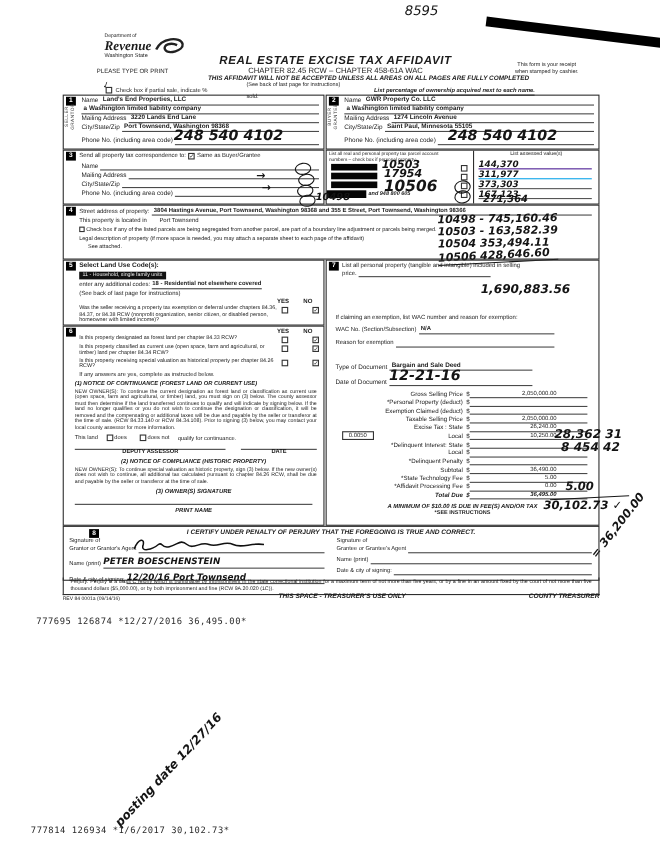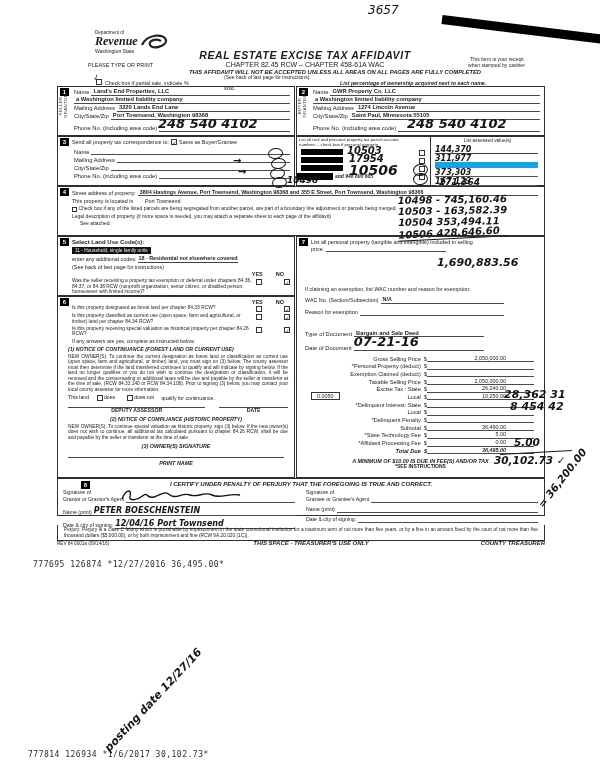--- a/index.html
+++ b/index.html
@@ -37,21 +37,21 @@
   .smallp{font-size:4.8px;text-align:justify;}
   .corner-bar{position:absolute;left:442px;top:15px;width:175px;height:9px;background:#000;
               transform:rotate(7deg);transform-origin:left center;}
   .codebar{background:#111;color:#eee;font-size:4.8px;padding:1px 3px;display:inline-block;}
 </style>
 </head>
 <body>
 
 <div class="page">
 
-  <div class="abs hw" style="left:368px;top:4px;font-size:12px;">3657</div>
+  <div class="abs hw" style="left:368px;top:4px;font-size:12px;">8595</div>
   <div class="corner-bar"></div>
 
   <div class="abs" style="left:95px;top:30px;width:110px;">
     <div style="display:flex;align-items:flex-start;">
       <div>
         <div style="font-size:4.6px;">Department of</div>
         <div class="b" style="font-size:12px;font-family:'Liberation Serif',serif;">Revenue</div>
         <div style="font-size:5px;">Washington State</div>
       </div>
       <span>
@@ -187,21 +187,21 @@
       <span class="abs cb" style="right:5px;top:29px;"></span>
       <span class="abs cb" style="right:5px;top:37px;"></span>
       <div class="oval" style="right:2px;top:27px;width:13px;height:10px;"></div>
       <div class="oval" style="right:2px;top:36px;width:13px;height:10px;"></div>
       <span class="abs hw b" style="left:-10px;top:38px;font-size:9px;">10498</span>
     </div>
     <div class="abs" style="left:134px;top:0;right:0;height:100%;">
       <div class="ctr" style="font-size:4.8px;padding-top:1px;">List assessed value(s)</div>
       <div style="margin:1px 6px 0 4px;">
         <div style="border-bottom:1px solid #4c1d95;height:8.2px;"><span class="hw b" style="font-size:8px;">144,370</span></div>
-        <div style="border-bottom:6px solid #0ea5e9;height:8.2px;"><span class="hw b" style="font-size:8px;">311,977</span></div>
+        <div style="border-bottom:1px solid #0ea5e9;height:8.2px;"><span class="hw b" style="font-size:8px;">311,977</span></div>
         <div style="border-bottom:1px solid #555;height:8.2px;"><span class="hw b" style="font-size:8px;">373,303</span></div>
         <div style="border-bottom:1px solid #555;height:8.2px;"><span class="hw b" style="font-size:8px;">167,123</span></div>
       </div>
       <span class="abs hw b" style="left:8px;top:40px;font-size:9px;">271,364</span>
     </div>
   </div>
 
   <div class="box" style="left:57px;top:186px;width:488px;height:50px;">
     <div class="tab" style="left:2px;top:1px;">4</div>
     <div class="frow" style="margin:2px 6px 0 14px;font-size:5.4px;">
@@ -318,21 +318,21 @@
       <span class="lbl">Reason for exemption</span>
       <span class="ul"></span>
     </div>
 
     <div class="frow" style="margin:14px 60px 0 8px;font-size:5.8px;">
       <span class="lbl">Type of Document</span>
       <span class="ul"><span class="val">Bargain and Sale Deed</span></span>
     </div>
     <div class="frow" style="margin:2px 60px 0 8px;font-size:5.8px;height:12px;">
       <span class="lbl">Date of Document</span>
-      <span class="ul"><span class="hw b" style="font-size:13px;">07-21-16</span></span>
+      <span class="ul"><span class="hw b" style="font-size:13px;">12-21-16</span></span>
     </div>
 
     <div style="margin:3px 10px 0 4px;">
       <div class="trow">
           <span class="tlabel">Gross Selling Price  $</span>
           <span class="tline"><span class="tval">2,050,000.00</span></span>
         </div>
       <div class="trow">
           <span class="tlabel">*Personal Property (deduct)  $</span>
           <span class="tline"><span class="tval"></span></span>
@@ -387,37 +387,37 @@
     <div class="ctr" style="font-size:5px;font-weight:bold;">*SEE INSTRUCTIONS</div>
   </div>
 
   <div class="abs hw b" style="left:504px;top:389px;font-size:11px;">28,362 31</div>
   <div class="abs hw b" style="left:510px;top:401px;font-size:11px;">8 454 42</div>
   <div class="abs hw b" style="left:514px;top:436px;font-size:10.5px;">5.00</div>
   <div class="abs" style="left:500px;top:452px;width:72px;border-top:1.5px solid #161616;transform:rotate(-3deg);"></div>
   <div class="abs hw b" style="left:494px;top:454px;font-size:10.5px;">30,102.73 ✓</div>
   <div class="abs hw b" style="left:540px;top:500px;font-size:10.5px;transform:rotate(-52deg);transform-origin:left center;">= 36,200.00</div>
 
-  <div class="box" style="left:57px;top:478px;width:488px;height:38px;">
+  <div class="box" style="left:57px;top:478px;width:488px;height:50px;">
     <div class="tab" style="left:23px;top:2px;">8</div>
     <div class="b ctr" style="margin-top:2px;font-size:6px;">I CERTIFY UNDER PENALTY OF PERJURY THAT THE FOREGOING IS TRUE AND CORRECT.</div>
 
     <div class="abs" style="left:5px;top:11px;width:232px;">
       <div style="font-size:5.2px;">Signature of</div>
       <div class="frow" style="font-size:5.2px;">
           <span class="lbl">Grantor or Grantor's Agent</span>
           <span class="ul"></span>
         </div>
       <div class="frow" style="font-size:5.2px;margin-top:3px;">
           <span class="lbl">Name (print)</span>
           <span class="ul"><span class="hw b" style="font-size:8px;">PETER BOESCHENSTEIN</span></span>
         </div>
       <div class="frow" style="font-size:5.2px;margin-top:3px;">
           <span class="lbl">Date &amp; city of signing:</span>
-          <span class="ul"><span class="hw b" style="font-size:8px;">12/04/16   Port Townsend</span></span>
+          <span class="ul"><span class="hw b" style="font-size:8px;">12/20/16   Port Townsend</span></span>
         </div>
       <span class="abs" style="left:55px;top:-4px;">
         <svg width="130" height="18" viewBox="0 0 130 18">
           <path d="M4 13 C 8 3, 14 3, 12 10 C 10 16, 20 14, 26 9 C 30 6, 28 13, 36 11 C 44 9, 46 4, 52 9 C 58 14, 64 6, 72 9 C 80 12, 86 5, 94 9 C 102 13, 110 7, 122 9" fill="none" stroke="#111" stroke-width="1.4"></path>
         </svg>
       </span>
     </div>
 
     <div class="abs" style="left:248px;top:11px;width:232px;">
       <div style="font-size:5.2px;">Signature of</div>

